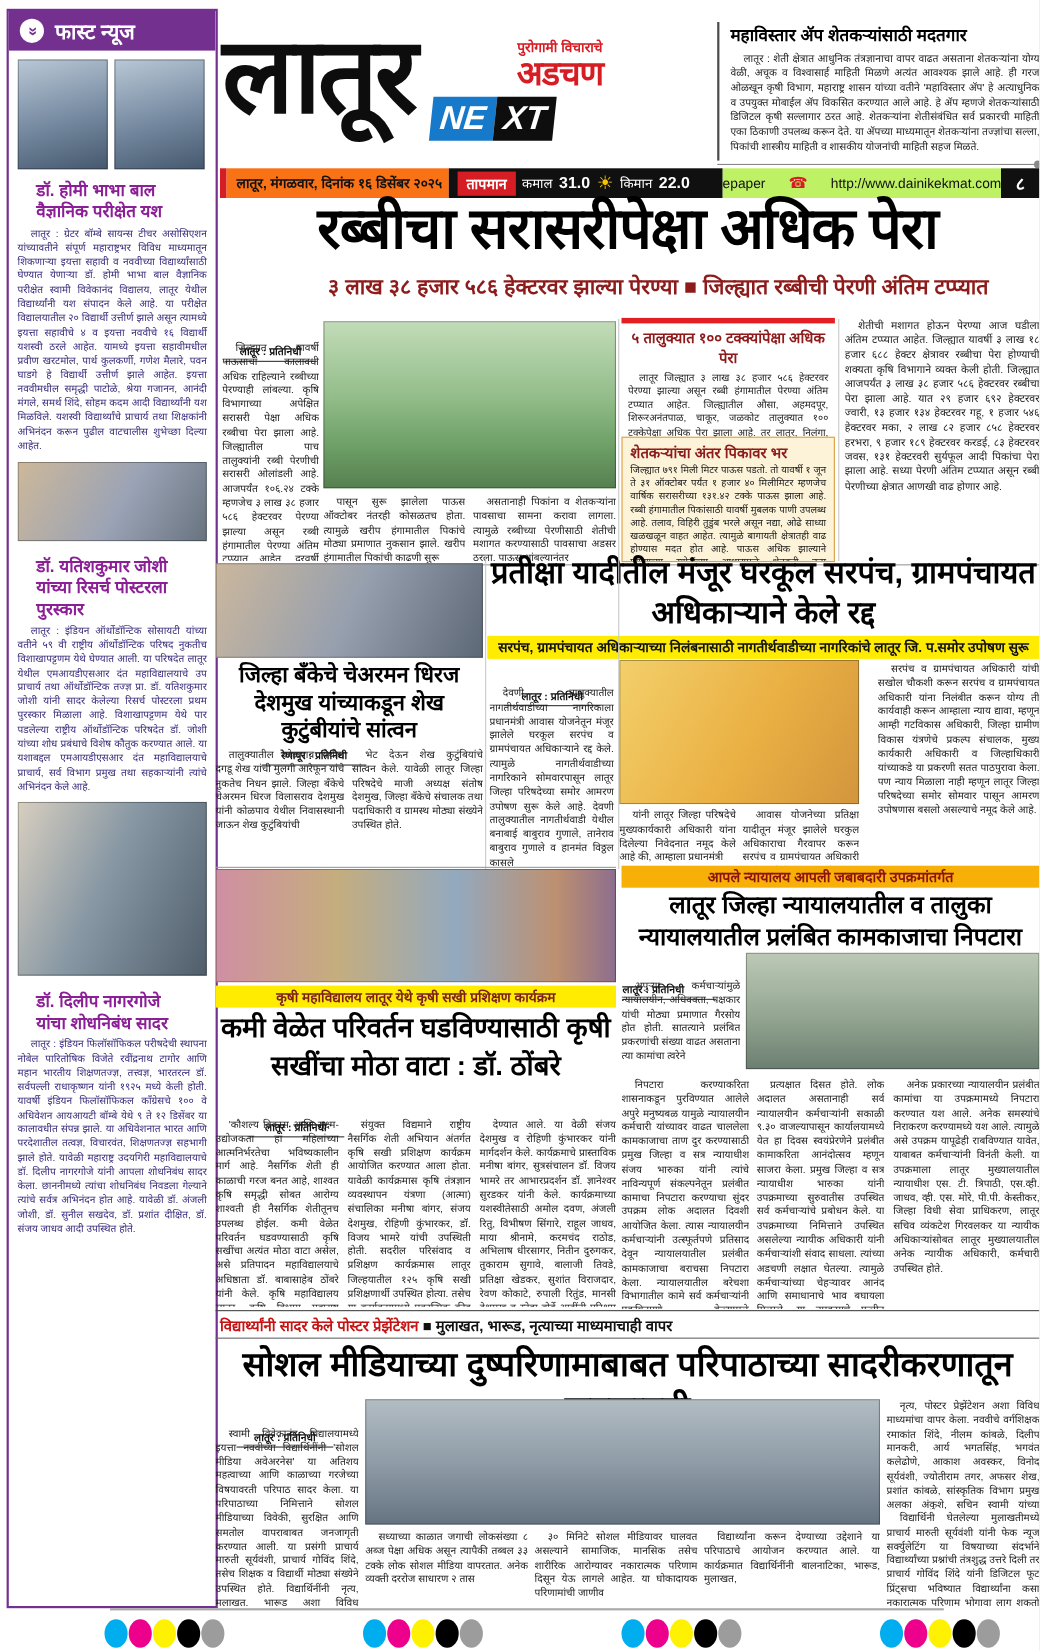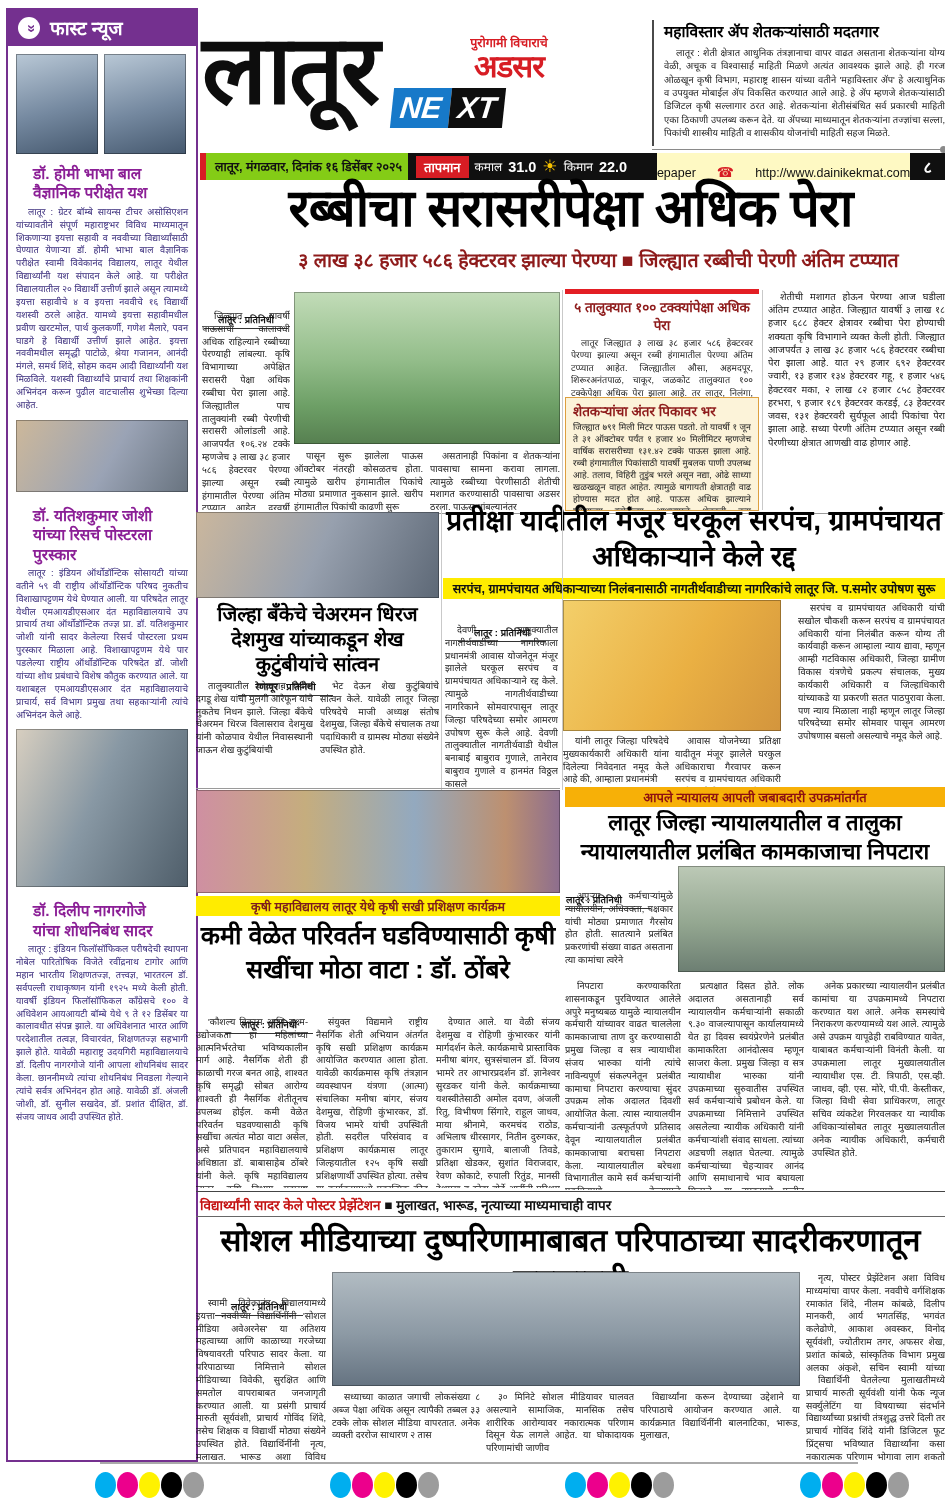--- a/index.html
+++ b/index.html
@@ -44,28 +44,28 @@
   .next .xt{background:#0e0e0e;}
   .tr-box{position:absolute;left:652px;top:20px;width:293px;height:126px;border-left:2px solid #4a4a4a;
           padding-left:10px;box-sizing:border-box;}
   .tr-box h2{margin:0 0 4px;font-size:15.5px;color:#000;}
   .tr-box p{margin:0;font-size:9.4px;line-height:1.42;text-align:justify;color:#222;text-indent:12px;}
   .tr-rule{position:absolute;left:652px;top:149px;width:293px;border-top:1.5px solid #8a8a8a;}
   .tr-rule::after{content:"";position:absolute;right:-2px;top:-4px;width:7px;height:7px;border-radius:50%;background:#8a8a8a;}
   
   .datebar{position:absolute;left:200px;top:153px;width:745px;height:27px;display:flex;align-items:stretch;}
   .db-red{width:7px;background:#d71d24;}
-  .db-date{width:222px;background:#84cc16;display:flex;align-items:center;padding-left:9px;
+  .db-date{width:222px;background:#f97316;display:flex;align-items:center;padding-left:9px;
            font-size:12.5px;font-weight:bold;color:#111;text-align:right;}
   .db-temp{width:268px;background:#101010;display:flex;align-items:center;gap:6px;padding:0 8px;}
   .db-temp .tlabel{background:#d71d24;color:#fff;font-size:13px;font-weight:bold;padding:2px 8px;}
   .db-temp .tv{color:#fff;font-size:12px;}
   .db-temp .tn{color:#fff;font-size:14.5px;font-weight:bold;}
   .db-temp .sun{color:#f8c300;font-size:17px;}
-  .db-epaper{flex:1;background:#fef9c3;display:flex;align-items:flex-end;justify-content:center;gap:21px;
+  .db-epaper{flex:1;background:#bef264;display:flex;align-items:center;justify-content:center;gap:21px;
              font-size:12.5px;color:#111;}
   .db-page{width:40px;background:#101010;color:#fff;display:flex;align-items:center;justify-content:center;
            font-size:16px;font-weight:bold;}
   
   .lead-head{left:196px;top:180px;width:749px;font-size:52px;line-height:1.1;letter-spacing:-1px;}
   .lead-sub{left:196px;top:246px;width:749px;font-size:19.5px;color:#8e1b1b;font-weight:bold;text-align:center;padding-left:28px;}
   .box1{position:absolute;left:565px;top:289px;width:194px;border-top:5px solid #e31e24;padding:3px 6px 5px;
         box-sizing:border-box;background:#fff;}
   .box1 h3{margin:1px 0 3px;font-size:13.5px;color:#8e1b1b;text-align:center;}
   .box1 p{margin:0;font-size:9px;line-height:1.38;text-align:justify;color:#1c1c1c;text-indent:10px;}
@@ -119,21 +119,21 @@
     <div class="fn-title">डॉ. यतिशकुमार जोशी यांच्या रिसर्च पोस्टरला पुरस्कार</div>
     <div class="fn-body">लातूर : इंडियन ऑर्थोडॉन्टिक सोसायटी यांच्या वतीने ५९ वी राष्ट्रीय ऑर्थोडॉन्टिक परिषद नुकतीच विशाखापट्टणम येथे घेण्यात आली. या परिषदेत लातूर येथील एमआयडीएसआर दंत महाविद्यालयाचे उप प्राचार्य तथा ऑर्थोडॉन्टिक तज्ज्ञ प्रा. डॉ. यतिशकुमार जोशी यांनी सादर केलेल्या रिसर्च पोस्टरला प्रथम पुरस्कार मिळाला आहे. विशाखापट्टणम येथे पार पडलेल्या राष्ट्रीय ऑर्थोडॉन्टिक परिषदेत डॉ. जोशी यांच्या शोध प्रबंधाचे विशेष कौतुक करण्यात आले. या यशाबद्दल एमआयडीएसआर दंत महाविद्यालयाचे प्राचार्य, सर्व विभाग प्रमुख तथा सहकाऱ्यांनी त्यांचे अभिनंदन केले आहे.</div>
     <div class="fn-photo3"></div>
     <div class="fn-title">डॉ. दिलीप नागरगोजे यांचा शोधनिबंध सादर</div>
     <div class="fn-body">लातूर : इंडियन फिलॉसॉफिकल परीषदेची स्थापना नोबेल पारितोषिक विजेते रवींद्रनाथ टागोर आणि महान भारतीय शिक्षणतज्ज्ञ, तत्त्वज्ञ, भारतरत्न डॉ. सर्वपल्ली राधाकृष्णन यांनी १९२५ मध्ये केली होती. यावर्षी इंडियन फिलॉसॉफिकल काँग्रेसचे १०० वे अधिवेशन आयआयटी बॉम्बे येथे ९ ते १२ डिसेंबर या कालावधीत संपन्न झाले. या अधिवेशनात भारत आणि परदेशातील तत्वज्ञ, विचारवंत, शिक्षणतज्ज्ञ सहभागी झाले होते. यावेळी महाराष्ट्र उदयगिरी महाविद्यालयाचे डॉ. दिलीप नागरगोजे यांनी आपला शोधनिबंध सादर केला. छाननीमध्ये त्यांचा शोधनिबंध निवडला गेल्याने त्यांचे सर्वत्र अभिनंदन होत आहे. यावेळी डॉ. अंजली जोशी, डॉ. सुनील सखदेव, डॉ. प्रशांत दीक्षित, डॉ. संजय जाधव आदी उपस्थित होते.</div>
   </div>
 
   <div class="mast-title">लातूर</div>
   <div class="ekmat">
     <div class="l1">पुरोगामी विचाराचे</div>
-    <div class="l2">अडसर</div>
+    <div class="l2">अडचण</div>
   </div>
   <div class="next">
     <span class="ne">NE</span>
     <span class="xt">XT</span>
   </div>
 
   <div class="tr-box">
     <h2>महाविस्तार ॲप शेतकऱ्यांसाठी मदतगार</h2>
     <p>लातूर : शेती क्षेत्रात आधुनिक तंत्रज्ञानाचा वापर वाढत असताना शेतकऱ्यांना योग्य वेळी, अचूक व विश्वासार्ह माहिती मिळणे अत्यंत आवश्यक झाले आहे. ही गरज ओळखून कृषी विभाग, महाराष्ट्र शासन यांच्या वतीने 'महाविस्तार ॲप' हे अत्याधुनिक व उपयुक्त मोबाईल ॲप विकसित करण्यात आले आहे. हे ॲप म्हणजे शेतकऱ्यांसाठी डिजिटल कृषी सल्लागार ठरत आहे. शेतकऱ्यांना शेतीसंबंधित सर्व प्रकारची माहिती एका ठिकाणी उपलब्ध करून देते. या ॲपच्या माध्यमातून शेतकऱ्यांना तज्ज्ञांचा सल्ला, पिकांची शास्त्रीय माहिती व शासकीय योजनांची माहिती सहज मिळते.</p>
   </div>

